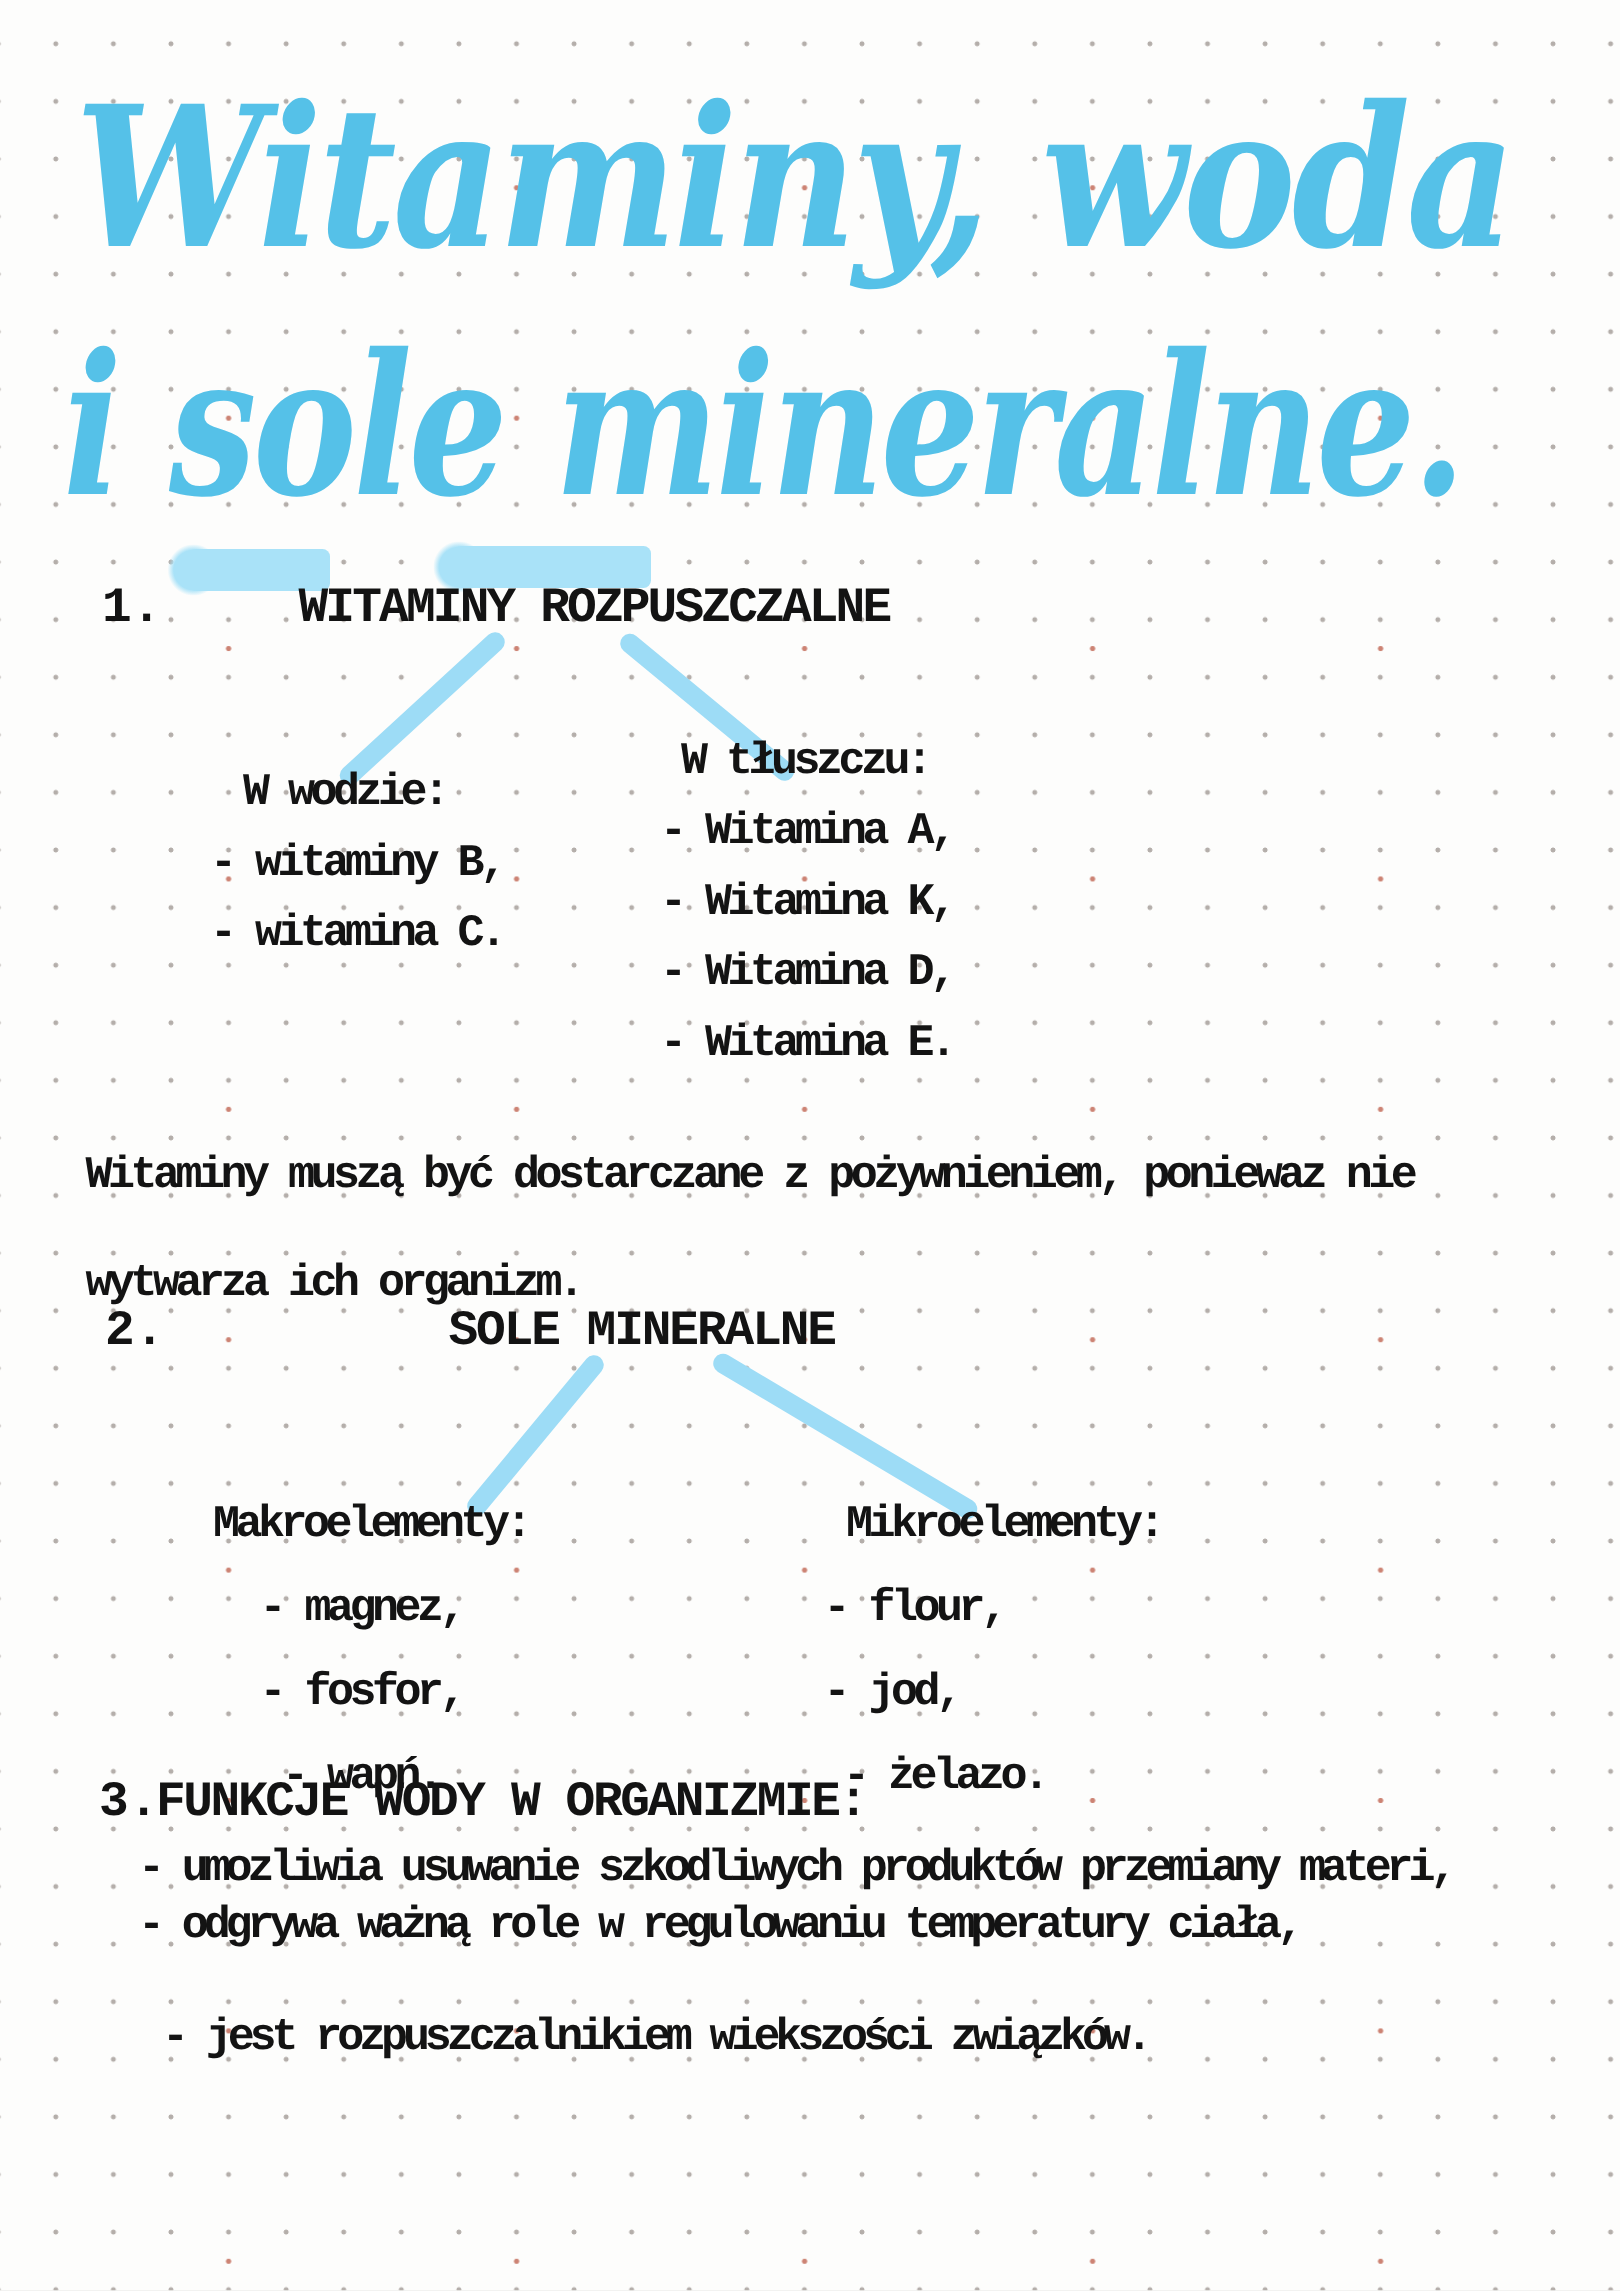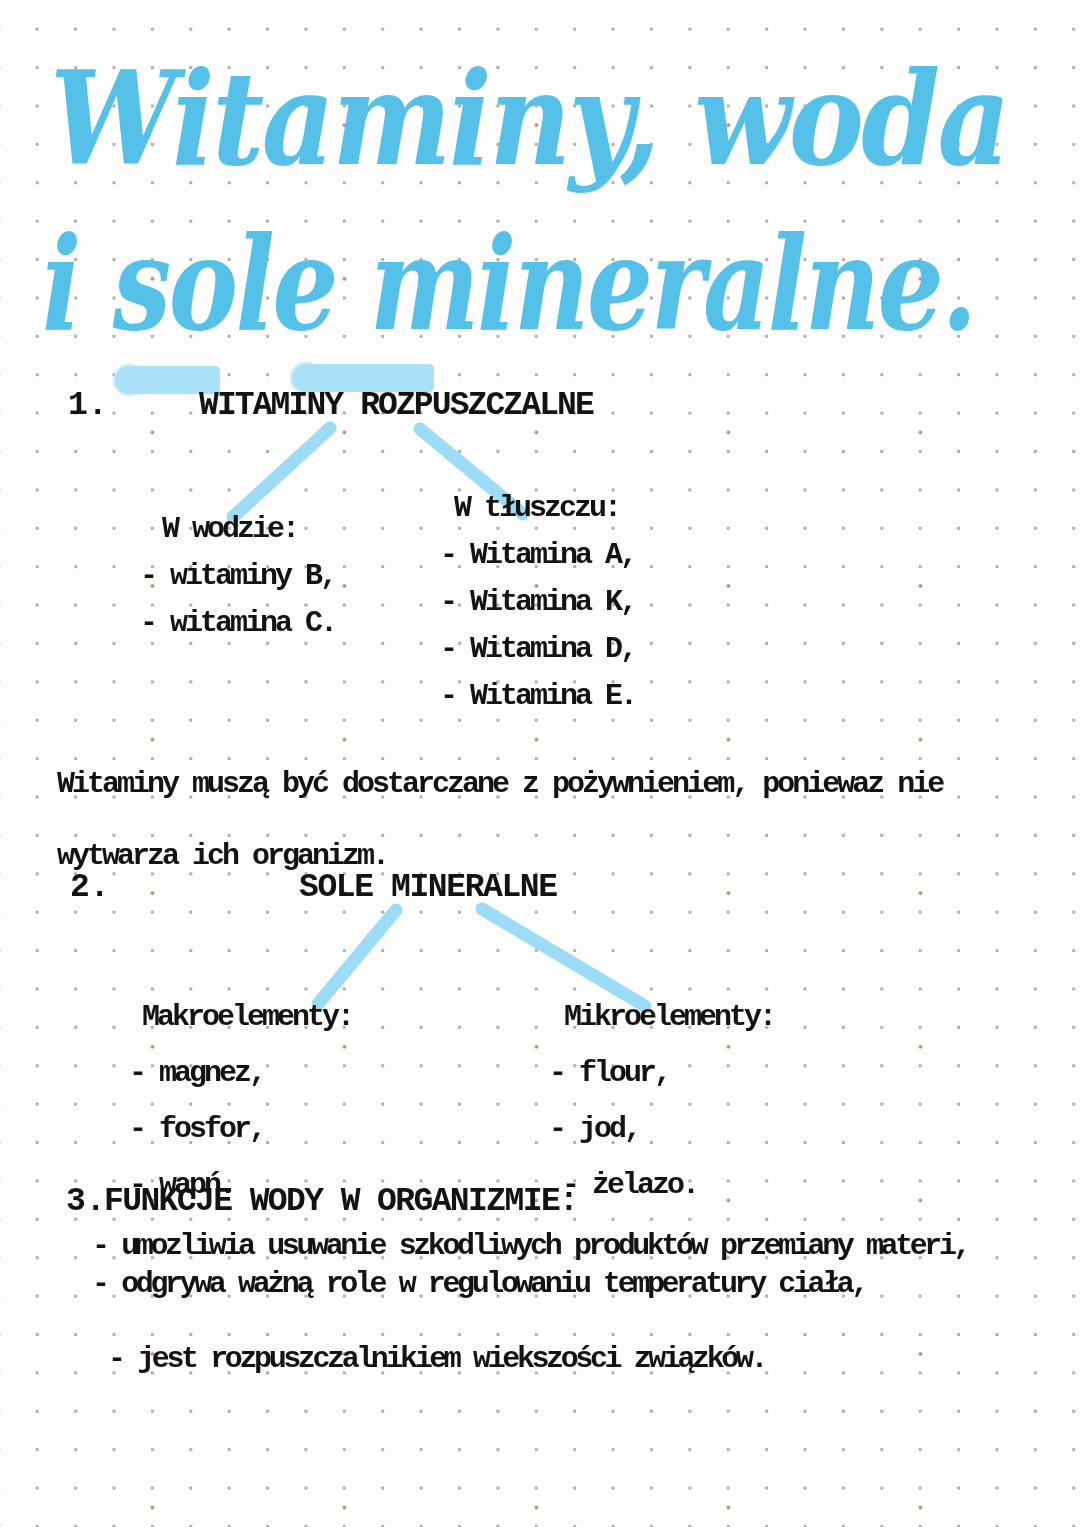--- a/index.html
+++ b/index.html
@@ -101,21 +101,21 @@
   </div>
 
   <div class="note" style="left:57px;top:748px;">
     <div class="note-line">Witaminy muszą być dostarczane z pożywnieniem, poniewaz nie</div>
     <div class="note-line">wytwarza ich organizm.</div>
   </div>
 
   <div class="num" style="left:70px;top:870px;">2.</div>
   <div class="heading h2" style="left:299px;top:870px;">SOLE MINERALNE</div>
 
-  <div class="list lh56" style="left:129px;top:989px;">
+  <div class="list lh56" style="left:129px;top:989px;text-align:center;">
     <div class="list-line indent13">Makroelementy:</div>
     <div class="list-line">- magnez,</div>
     <div class="list-line">- fosfor,</div>
     <div class="list-line">- wapń.</div>
   </div>
 
   <div class="list lh56" style="left:549px;top:989px;">
     <div class="list-line indent15">Mikroelementy:</div>
     <div class="list-line">- flour,</div>
     <div class="list-line">- jod,</div>

